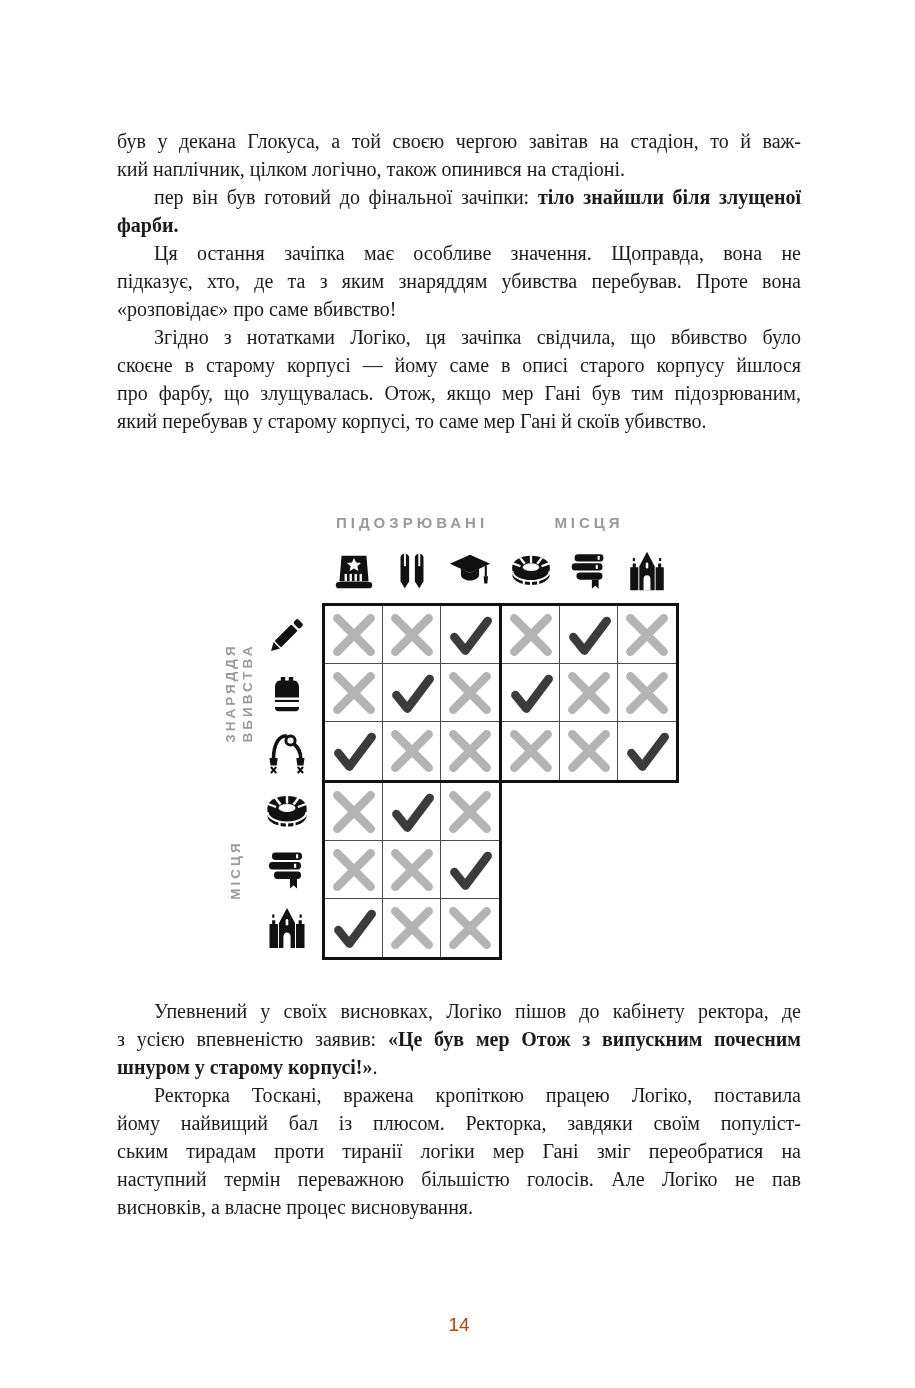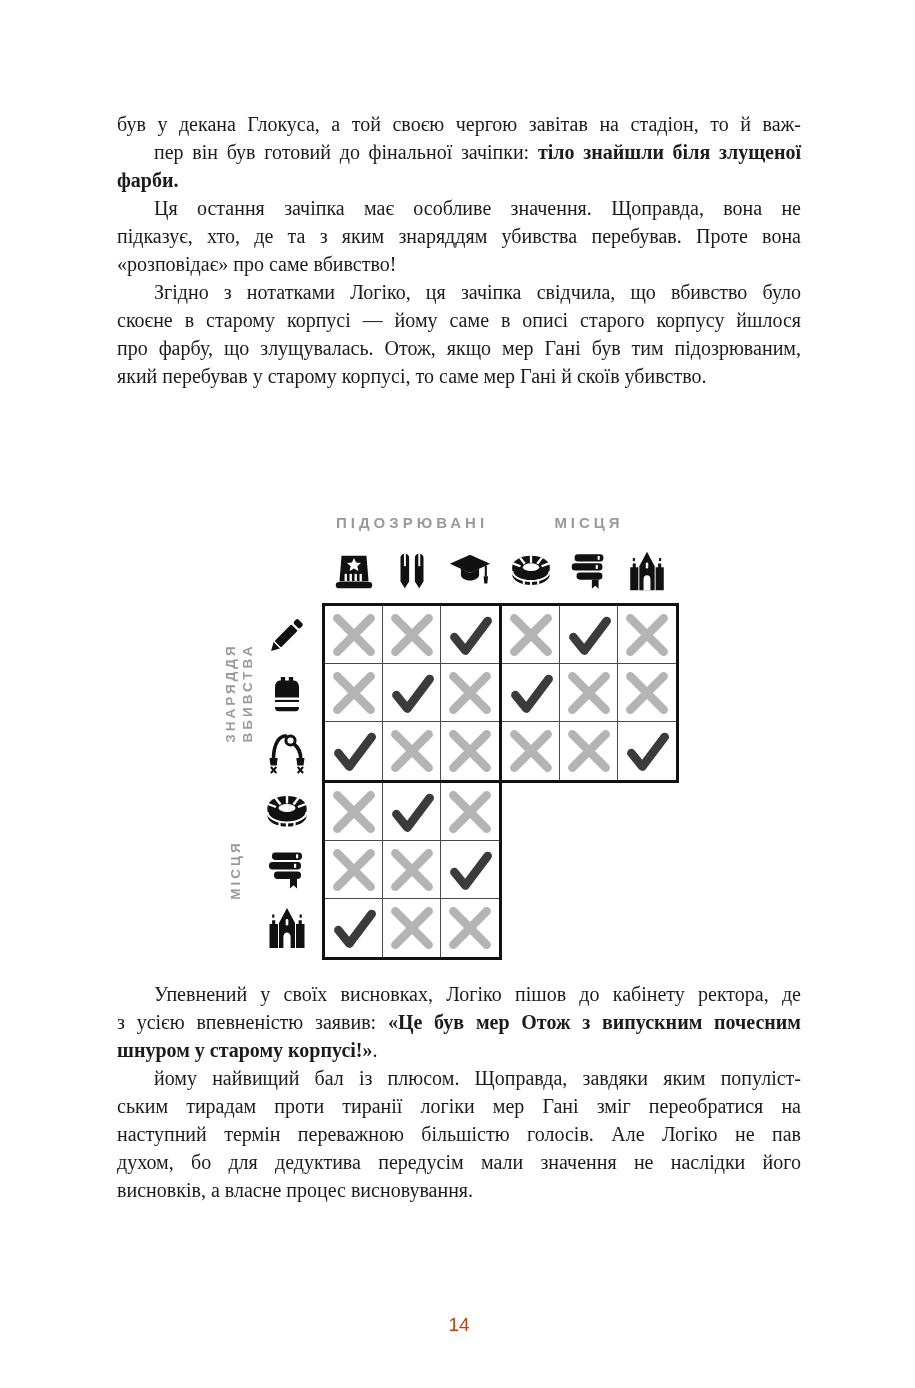--- a/index.html
+++ b/index.html
@@ -1,19 +1,19 @@
 <!DOCTYPE html>
 <html lang="uk"><head>
 <meta charset="utf-8">
 <style>
   html,body{margin:0;padding:0;background:#ffffff;}
   .page{position:relative;width:915px;height:1388px;background:#fff;overflow:hidden;
         font-family:"Liberation Serif","DejaVu Serif",serif;color:#1b1b1b;}
   
-  .textcol{position:absolute;left:117px;width:684px;}
+  .textcol{position:absolute;left:117px;width:684px;margin-top:17px;}
   #text-top{top:110px;}
   #text-bottom{top:980px;}
   .para{font-size:20px;line-height:28px;}
   .line{text-align:justify;text-align-last:justify;}
   .line.last{text-align-last:left;}
   .para.indent .line:first-child{text-indent:37px;}
   .run.i{font-style:italic;}
   .run.b{font-weight:700;}
   
   .glabel{position:absolute;top:514px;height:20px;font-family:"Liberation Sans",sans-serif;
@@ -41,20 +41,21 @@
                font-family:"Liberation Sans",sans-serif;font-size:19px;color:#c2410c;}
 </style>
 </head>
 <body>
 
 <div class="page">
 
   <div id="text-top" class="textcol">
       <div class="para">
         <div class="line"><span class="run ">був у декана Глокуса, а той своєю чергою завітав на стадіон, то й важ-</span></div>
+        <div class="line last"><span class="run ">кий наплічник, цілком логічно, також опинився на стадіоні.</span></div>
       </div>
       <div class="para indent">
         <div class="line"><span class="run ">пер він був готовий до фінальної зачіпки: </span><span class="run b">тіло знайшли біля злущеної</span></div>
         <div class="line last"><span class="run b">фарби.</span></div>
       </div>
       <div class="para indent">
         <div class="line"><span class="run ">Ця остання зачіпка має особливе значення. Щоправда, вона не</span></div>
         <div class="line"><span class="run ">підказує, хто, де та з яким знаряддям убивства перебував. Проте вона</span></div>
         <div class="line last"><span class="run ">«розповідає» про саме вбивство!</span></div>
       </div>
@@ -369,22 +370,22 @@
   <div id="blockB" class="block"></div>
   <div id="blockC" class="block"></div>
 
   <div id="text-bottom" class="textcol">
       <div class="para indent">
         <div class="line"><span class="run ">Упевнений у своїх висновках, Логіко пішов до кабінету ректора, де</span></div>
         <div class="line"><span class="run ">з усією впевненістю заявив: </span><span class="run b">«Це був мер Отож з випускним почесним</span></div>
         <div class="line last"><span class="run b">шнуром у старому корпусі!»</span><span class="run ">.</span></div>
       </div>
       <div class="para indent">
-        <div class="line"><span class="run ">йому найвищий бал із плюсом. Щоправда, завдяки яким популіст-</span></div>
+        <div class="line"><span class="run ">Ректорка Тоскані, вражена кропіткою працею Логіко, поставила</span></div>
+        <div class="line"><span class="run ">йому найвищий бал із плюсом. Ректорка, завдяки своїм популіст-</span></div>
         <div class="line"><span class="run ">ським тирадам проти тиранії логіки мер Гані зміг переобратися на</span></div>
         <div class="line"><span class="run ">наступний термін переважною більшістю голосів. Але Логіко не пав</span></div>
-        <div class="line"><span class="run ">духом, бо для дедуктива передусім мали значення не наслідки його</span></div>
         <div class="line last"><span class="run ">висновків, а власне процес висновування.</span></div>
       </div>
     </div>
 
   <div id="page-number">14</div>
 </div>
 
 </body></html>

